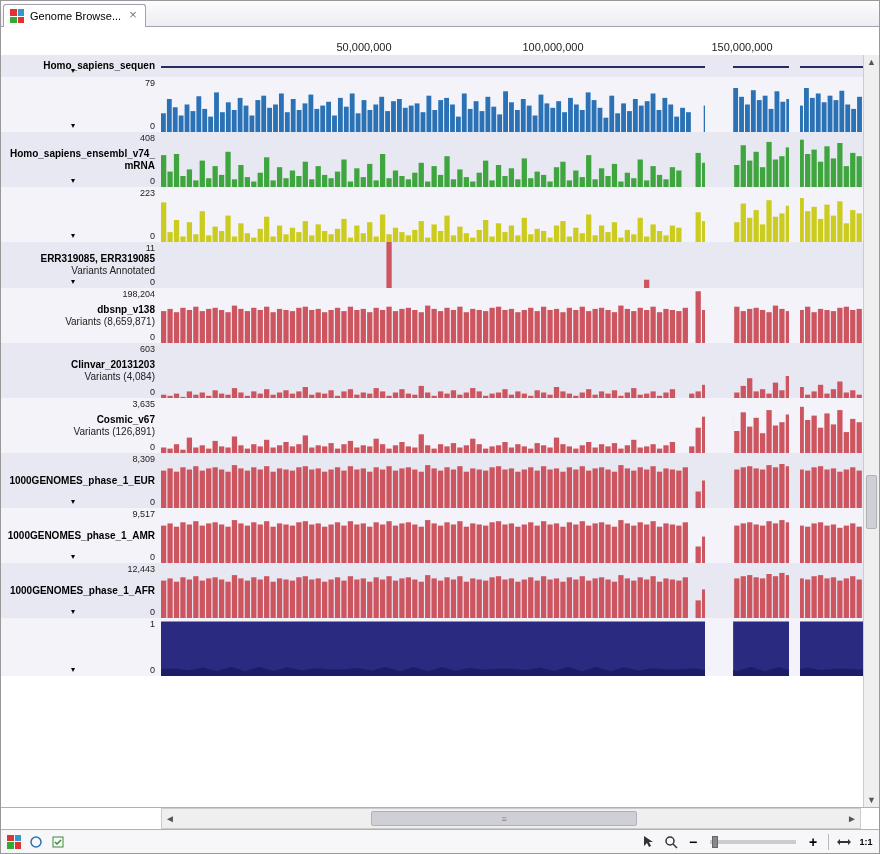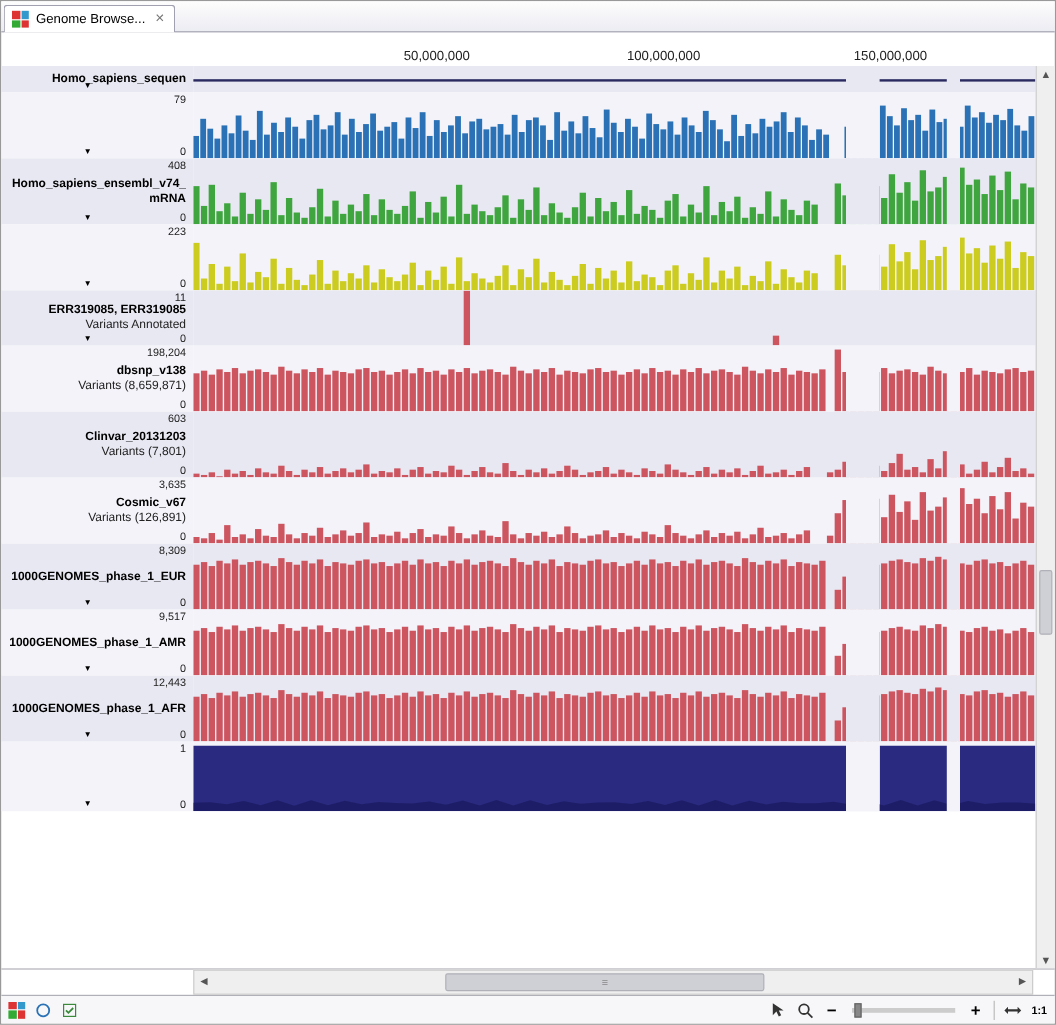--- a/index.html
+++ b/index.html
@@ -592,21 +592,21 @@
               <rect x="98.165" width="0.752" y="40.00" height="60.00" fill="#cc5560"></rect>
               <rect x="99.083" width="0.752" y="38.00" height="62.00" fill="#cc5560"></rect>
             </svg>
             <div class="gap" style="left: 77.5%; width: 4%; background: inherit;"></div>
             <div class="gap" style="left: 89.5%; width: 1.5%; background: inherit;"></div>
           </div>
         </div>
         <div class="track" style="height: 55px;">
           <div class="label">
             <div class="title">Clinvar_20131203</div>
-            <div class="subtitle">Variants (7,801)</div>
+            <div class="subtitle">Variants (4,084)</div>
             <div class="scale-max">603</div>
             <div class="scale-zero">0</div>
           </div>
           <div class="canvas">
             <svg viewBox="0 0 100 100" preserveAspectRatio="none">
               <rect x="0.000" width="0.752" y="94.00" height="6.00" fill="#cc5560"></rect>
               <rect x="0.917" width="0.752" y="96.00" height="4.00" fill="#cc5560"></rect>
               <rect x="1.835" width="0.752" y="92.00" height="8.00" fill="#cc5560"></rect>
               <rect x="2.752" width="0.752" y="98.00" height="2.00" fill="#cc5560"></rect>
               <rect x="3.670" width="0.752" y="88.00" height="12.00" fill="#cc5560"></rect>

